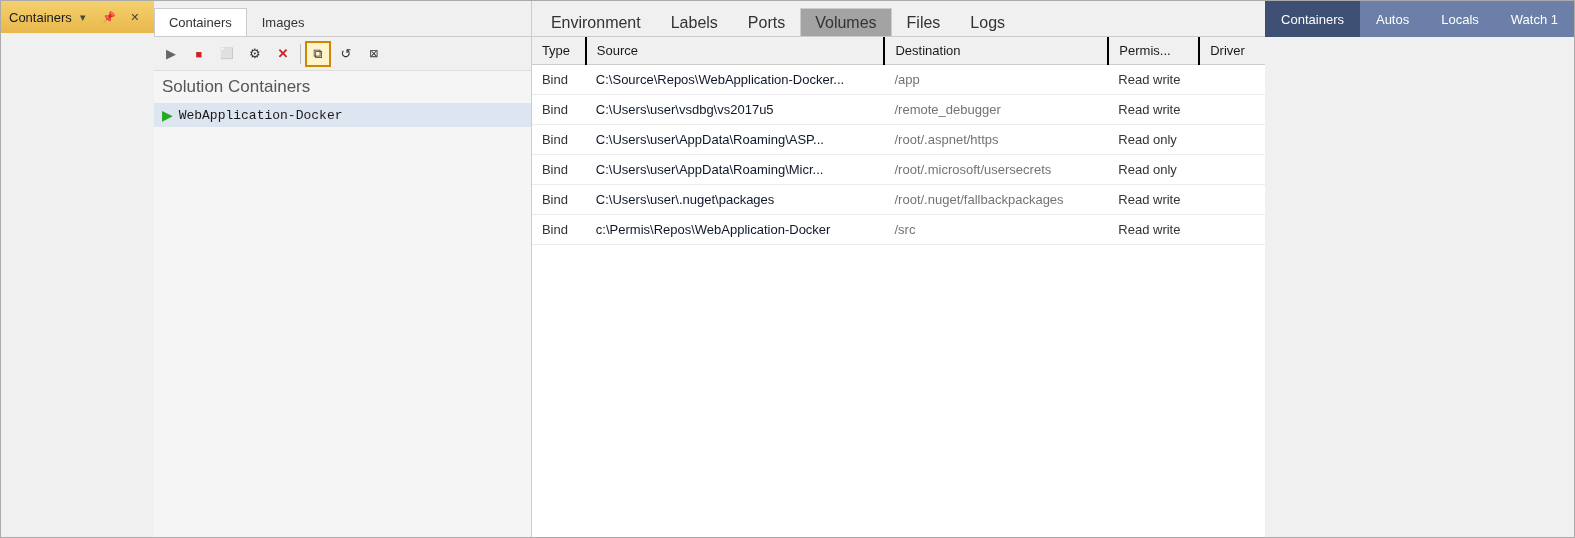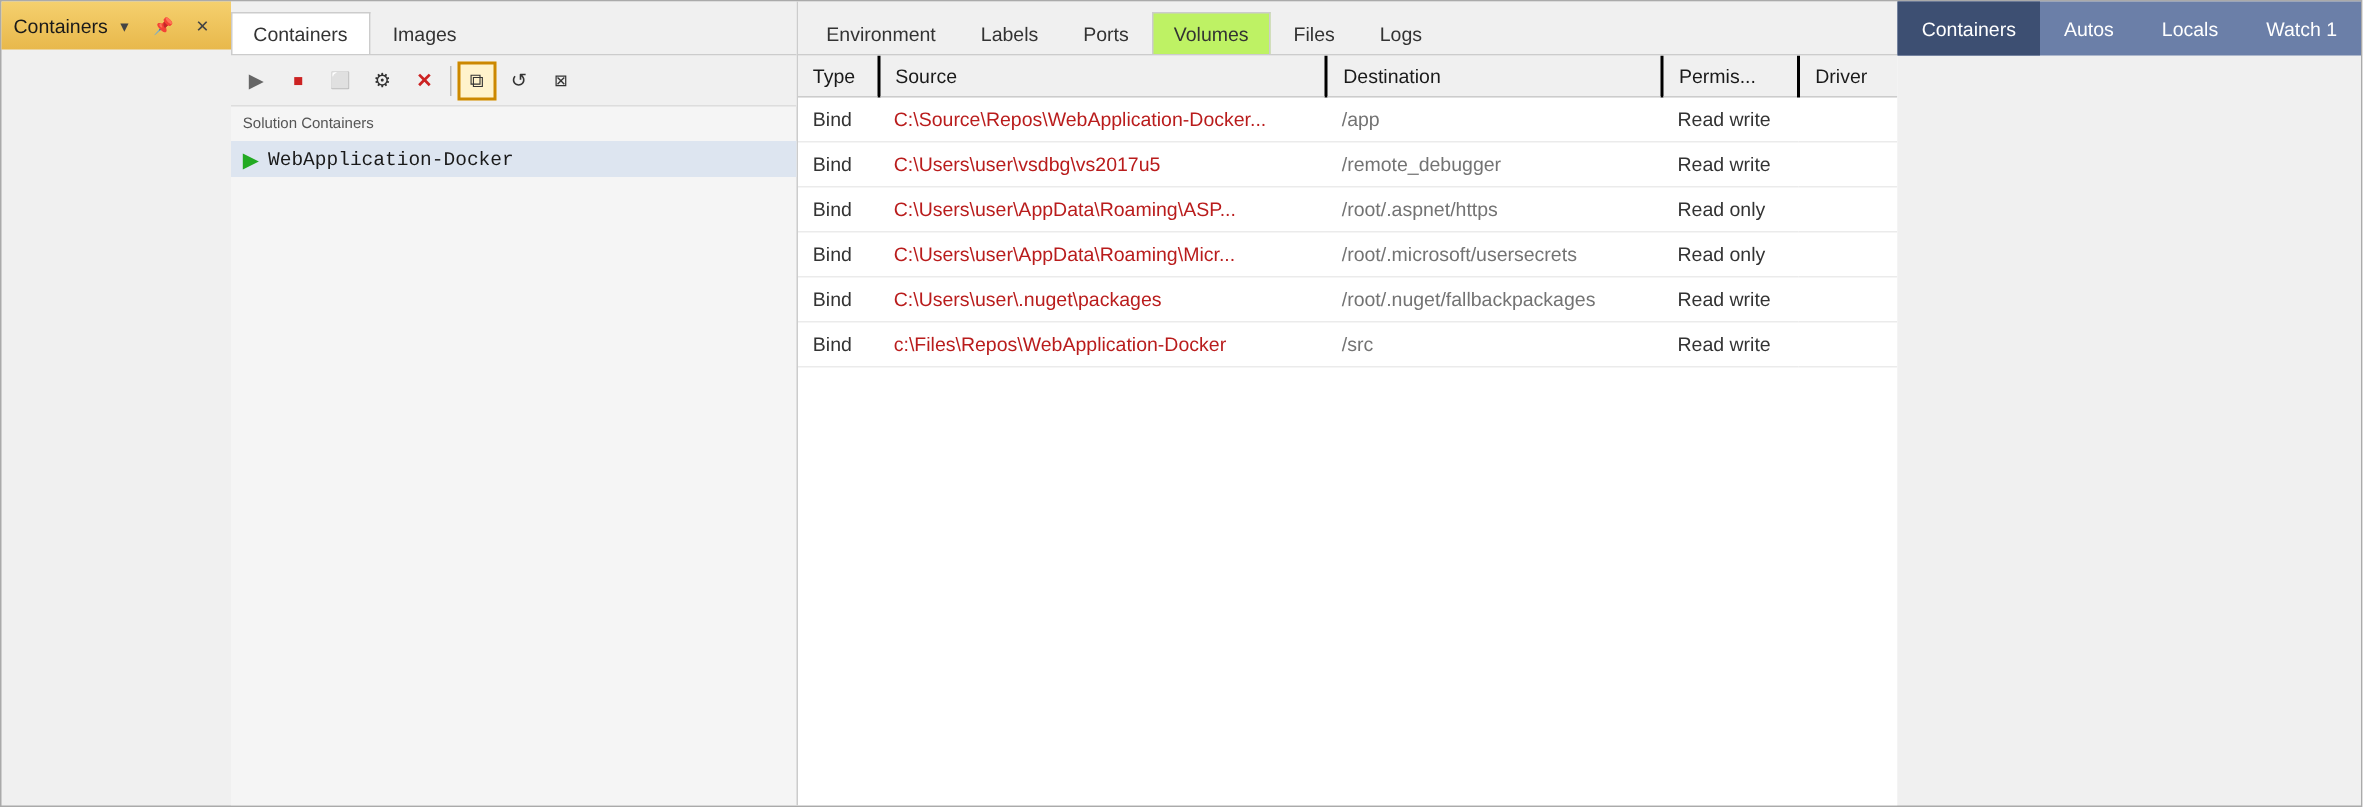--- a/index.html
+++ b/index.html
@@ -121,21 +121,21 @@
 
     .toolbar-sep {
       width: 1px;
       height: 20px;
       background: #bbb;
       margin: 0 2px;
     }
 
     .solution-label {
       padding: 6px 8px;
-      font-size: 10px;
+      font-size: 17px;
       color: #555;
       font-weight: 400;
     }
 
     .container-item {
       display: flex;
       align-items: center;
       padding: 4px 8px;
       gap: 6px;
       background: #dde5f0;
@@ -167,32 +167,32 @@
       background: #f0f0f0;
       border-bottom: 1px solid #ccc;
       height: 36px;
       align-items: flex-end;
       padding-left: 4px;
     }
 
     .detail-tab {
       padding: 6px 14px;
       cursor: pointer;
-      font-size: 13px;
+      font-size: 16px;
       color: #333;
       border: 1px solid transparent;
       border-bottom: none;
       height: 28px;
       display: flex;
       align-items: center;
       background: transparent;
     }
 
     .detail-tab.active {
-      background: #bef264;
+      background: #a3a3a3;
       border-color: #ccc;
       border-bottom-color: #fff;
     }
 
     
     .table-container {
       flex: 1;
       overflow: auto;
     }
 
@@ -225,21 +225,21 @@
 
     tbody td {
       padding: 7px 10px;
       color: #333;
       white-space: nowrap;
       overflow: hidden;
       text-overflow: ellipsis;
     }
 
     tbody td.source-cell {
-      color: #b91c1c;
+      color: #0f172a;
       cursor: pointer;
       max-width: 400px;
     }
 
     tbody td.dest-cell {
       color: #737373;
     }
 
     .col-type { width: 70px; }
     .col-source { width: 400px; }
@@ -372,21 +372,21 @@
               </tr>
               <tr>
                 <td>Bind</td>
                 <td class="source-cell">C:\Users\user\.nuget\packages</td>
                 <td class="dest-cell">/root/.nuget/fallbackpackages</td>
                 <td>Read write</td>
                 <td></td>
               </tr>
               <tr>
                 <td>Bind</td>
-                <td class="source-cell">c:\Files\Repos\WebApplication-Docker</td>
+                <td class="source-cell">c:\Permis\Repos\WebApplication-Docker</td>
                 <td class="dest-cell">/src</td>
                 <td>Read write</td>
                 <td></td>
               </tr>
             </tbody>
         </table>
       </div>
 
     </div>
   </div>

